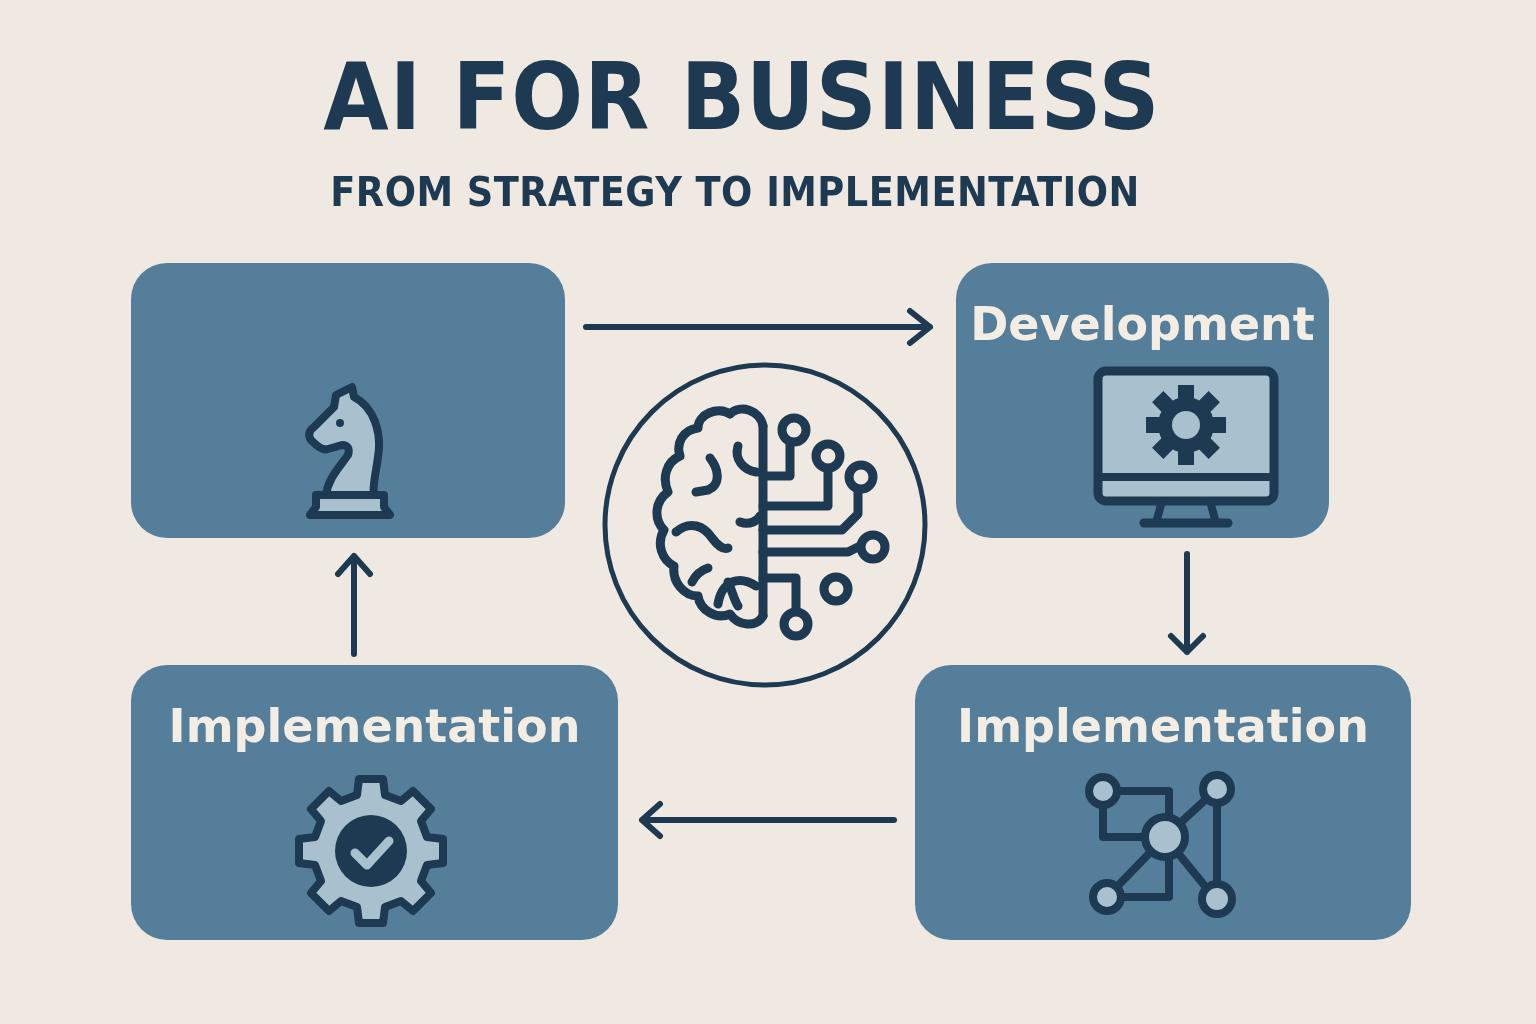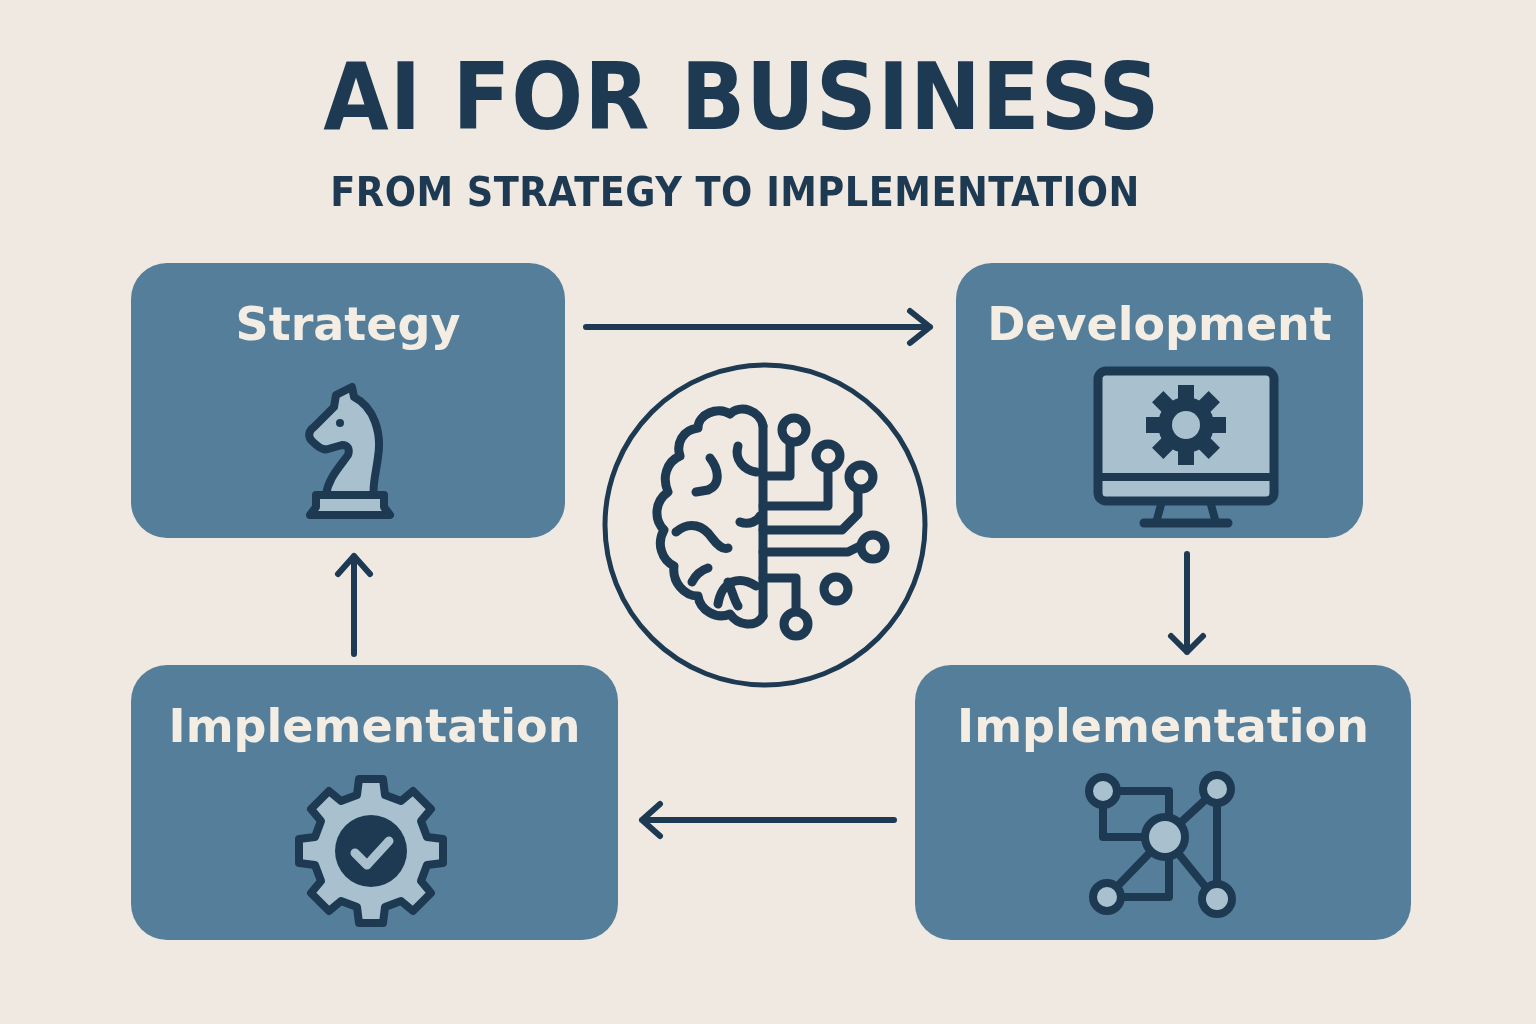--- a/index.html
+++ b/index.html
@@ -34,29 +34,28 @@
   .arrow { position: absolute; }
   .center { position: absolute; }
 </style>
 </head>
 <body>
 
 <div class="title">AI FOR BUSINESS</div>
 <div class="subtitle">FROM STRATEGY TO IMPLEMENTATION</div>
 
 <div class="card" style="left:131px;top:263px;width:434px;height:275px;">
-  <div class="card-label" style="top:38px;">Strategy</div>
   <svg class="card-icon" style="left:165px;top:120px;" width="110" height="140" viewBox="0 0 110 140">
     <path d="M48 8 L56 4 L58 14 C78 24 86 50 82 74 C80 90 76 104 78 112 L30 112 C32 96 42 86 52 72 C54 66 52 62 46 62 L32 66 C26 68 20 62 16 58 C12 54 12 48 18 44 L38 24 L40 12 Z" fill="#a9c0cf" stroke="#1d3a52" stroke-width="8" stroke-linejoin="round"></path>
     <circle cx="44" cy="40" r="4" fill="#1d3a52"></circle>
     <path d="M20 112 L88 112 L88 124 L94 132 L14 132 L20 124 Z" fill="#a9c0cf" stroke="#1d3a52" stroke-width="8" stroke-linejoin="round"></path>
   </svg>
 </div>
 
-<div class="card" style="left:956px;top:263px;width:407px;height:275px;">
+<div class="card" style="left:956px;top:263px;width:373px;height:275px;">
   <div class="card-label" style="top:38px;">Development</div>
   <svg class="card-icon" style="left:136px;top:102px;" width="190" height="166" viewBox="0 0 190 166">
     <rect x="6" y="6" width="176" height="130" rx="8" fill="#a9c0cf" stroke="#1d3a52" stroke-width="9"></rect>
     <line x1="6" y1="112" x2="182" y2="112" stroke="#1d3a52" stroke-width="8"></line>
     <path d="M70 136 L64 158 M118 136 L124 158" stroke="#1d3a52" stroke-width="8" stroke-linecap="round"></path>
     <line x1="52" y1="158" x2="136" y2="158" stroke="#1d3a52" stroke-width="9" stroke-linecap="round"></line>
     <g transform="translate(94,60)" fill="#1d3a52">
       <circle r="28"></circle>
       <rect x="-8" y="-40" width="16" height="14"></rect>
       <rect x="-8" y="26" width="16" height="14"></rect>

